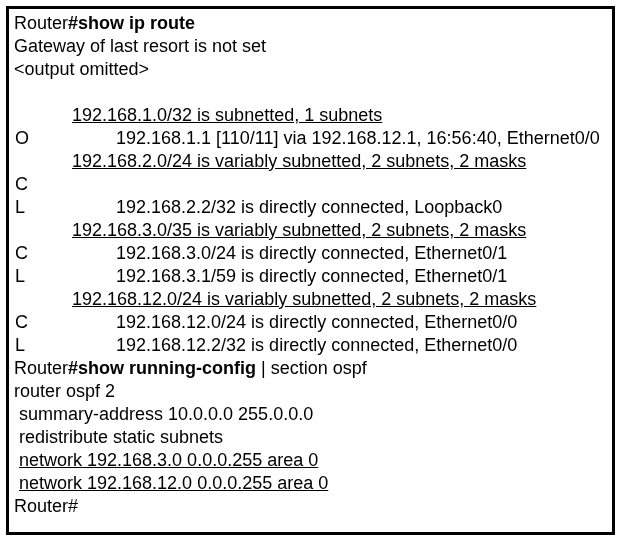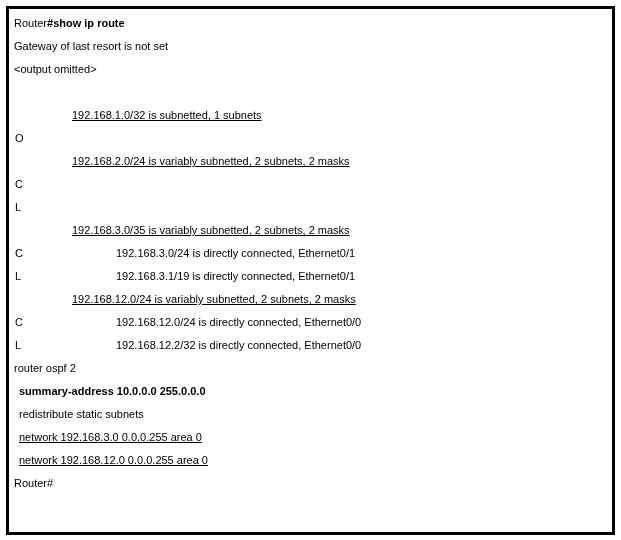--- a/index.html
+++ b/index.html
@@ -23,21 +23,21 @@
     border: 3px solid #000000;
     background: #ffffff;
     padding: 3px 4px 0 5px;
     overflow: hidden;
     box-sizing: border-box;
   }
   .terminal-body {
     width: 100%;
   }
   .line {
-    font-size: 11px;
+    font-size: 18px;
     line-height: 23px;
     min-height: 23px;
     white-space: nowrap;
   }
   .line.subnet-header {
     padding-left: 58px;
     text-decoration: underline;
   }
   .line.route {
     position: relative;
@@ -55,30 +55,31 @@
 </head>
 <body>
 
 <div class="terminal-frame">
   <div class="terminal-body">
       <div class="line command"><span>Router</span><span class="bold">#show ip route</span></div>
       <div class="line text"><span>Gateway of last resort is not set</span></div>
       <div class="line text"><span>&lt;output omitted&gt;</span></div>
       <div class="line blank"></div>
       <div class="line subnet-header"><span>192.168.1.0/32 is subnetted, 1 subnets</span></div>
-      <div class="line route"><span class="route-code">O</span></div>
+      <div class="line route"><span class="route-code">O</span><span>192.168.1.1 [110/11] via 192.168.12.1, 16:56:40, Ethernet0/0</span></div>
       <div class="line subnet-header"><span>192.168.2.0/24 is variably subnetted, 2 subnets, 2 masks</span></div>
       <div class="line route"><span class="route-code">C</span></div>
-      <div class="line route"><span class="route-code">L</span></div>
+      <div class="line route"><span class="route-code">L</span><span>192.168.2.2/32 is directly connected, Loopback0</span></div>
       <div class="line subnet-header"><span>192.168.3.0/35 is variably subnetted, 2 subnets, 2 masks</span></div>
       <div class="line route"><span class="route-code">C</span><span>192.168.3.0/24 is directly connected, Ethernet0/1</span></div>
-      <div class="line route"><span class="route-code">L</span><span>192.168.3.1/19 is directly connected, Ethernet0/1</span></div>
+      <div class="line route"><span class="route-code">L</span><span>192.168.3.1/59 is directly connected, Ethernet0/1</span></div>
       <div class="line subnet-header"><span>192.168.12.0/24 is variably subnetted, 2 subnets, 2 masks</span></div>
       <div class="line route"><span class="route-code">C</span><span>192.168.12.0/24 is directly connected, Ethernet0/0</span></div>
       <div class="line route"><span class="route-code">L</span><span>192.168.12.2/32 is directly connected, Ethernet0/0</span></div>
+      <div class="line command"><span>Router</span><span class="bold">#show running-config</span><span> | section ospf</span></div>
       <div class="line config"><span>router ospf 2</span></div>
-      <div class="line config"><span style="padding-left: 5px; font-weight: bold;">summary-address 10.0.0.0 255.0.0.0</span></div>
+      <div class="line config"><span style="padding-left: 5px;">summary-address 10.0.0.0 255.0.0.0</span></div>
       <div class="line config"><span style="padding-left: 5px; text-align: right;">redistribute static subnets</span></div>
       <div class="line config"><span style="padding-left: 5px; text-decoration: underline;">network 192.168.3.0 0.0.0.255 area 0</span></div>
       <div class="line config"><span style="padding-left: 5px; text-decoration: underline;">network 192.168.12.0 0.0.0.255 area 0</span></div>
       <div class="line prompt"><span>Router#</span></div>
     </div>
 </div>
 
 </body></html>

